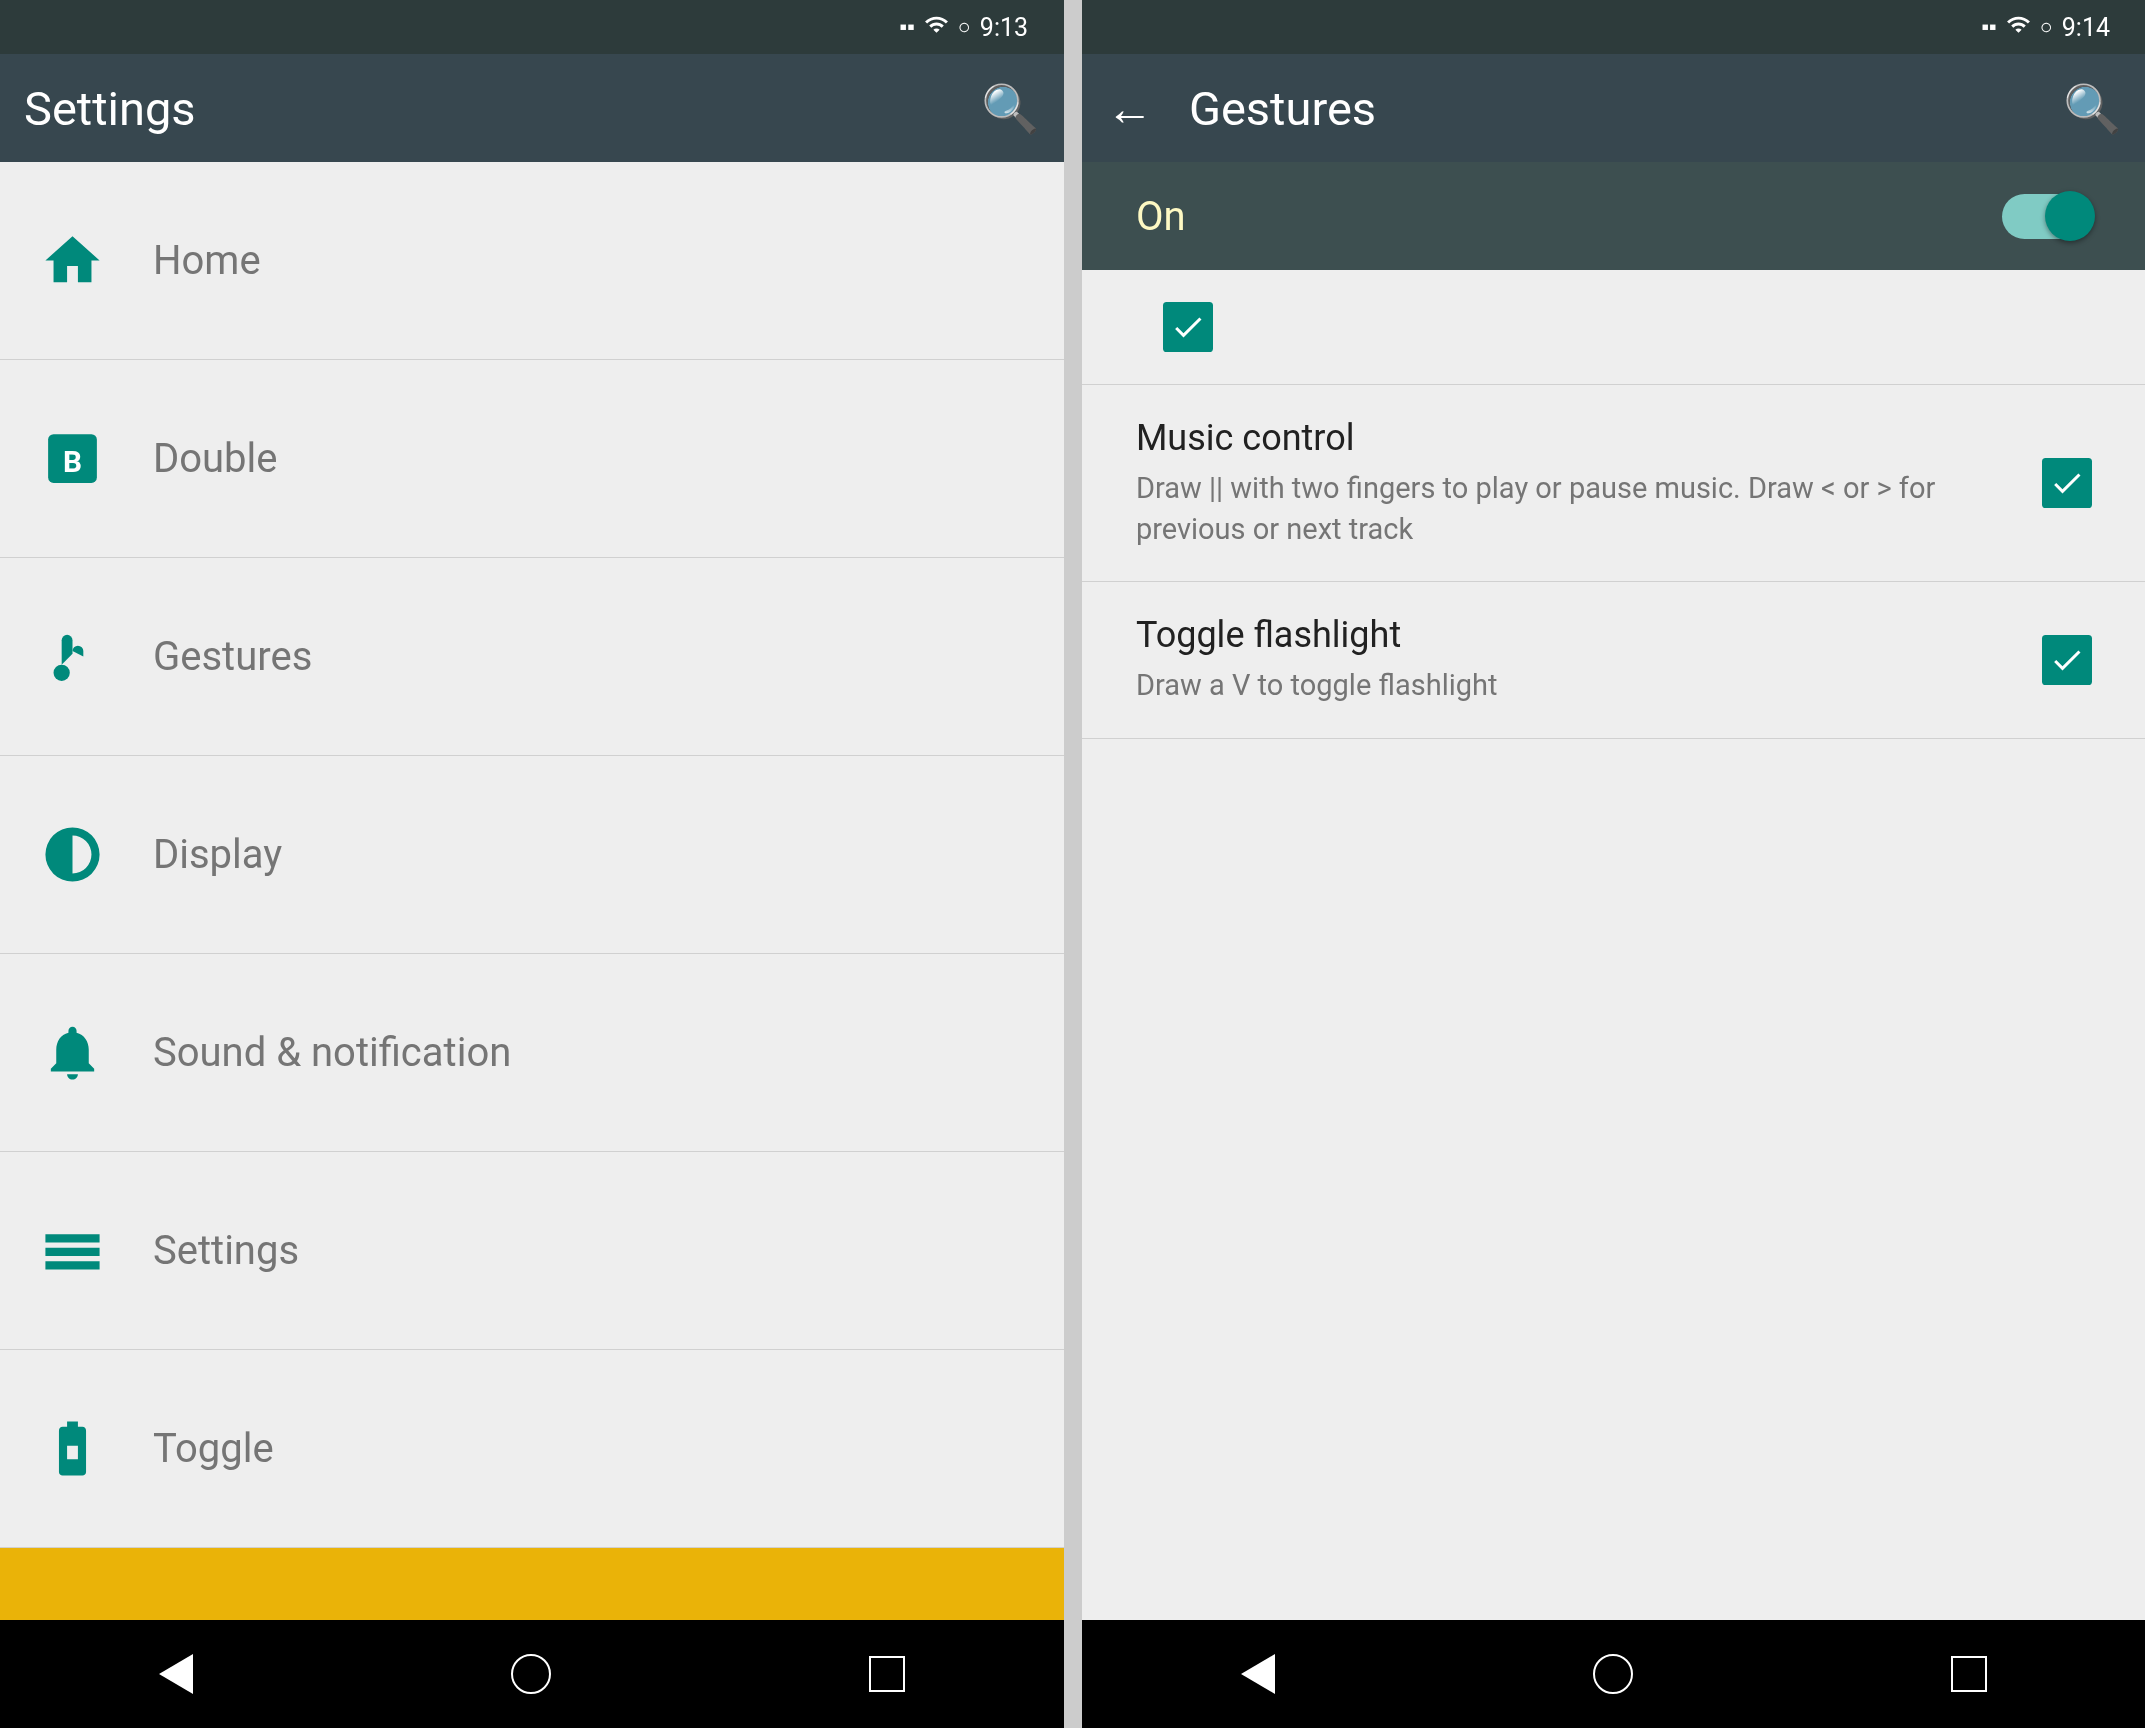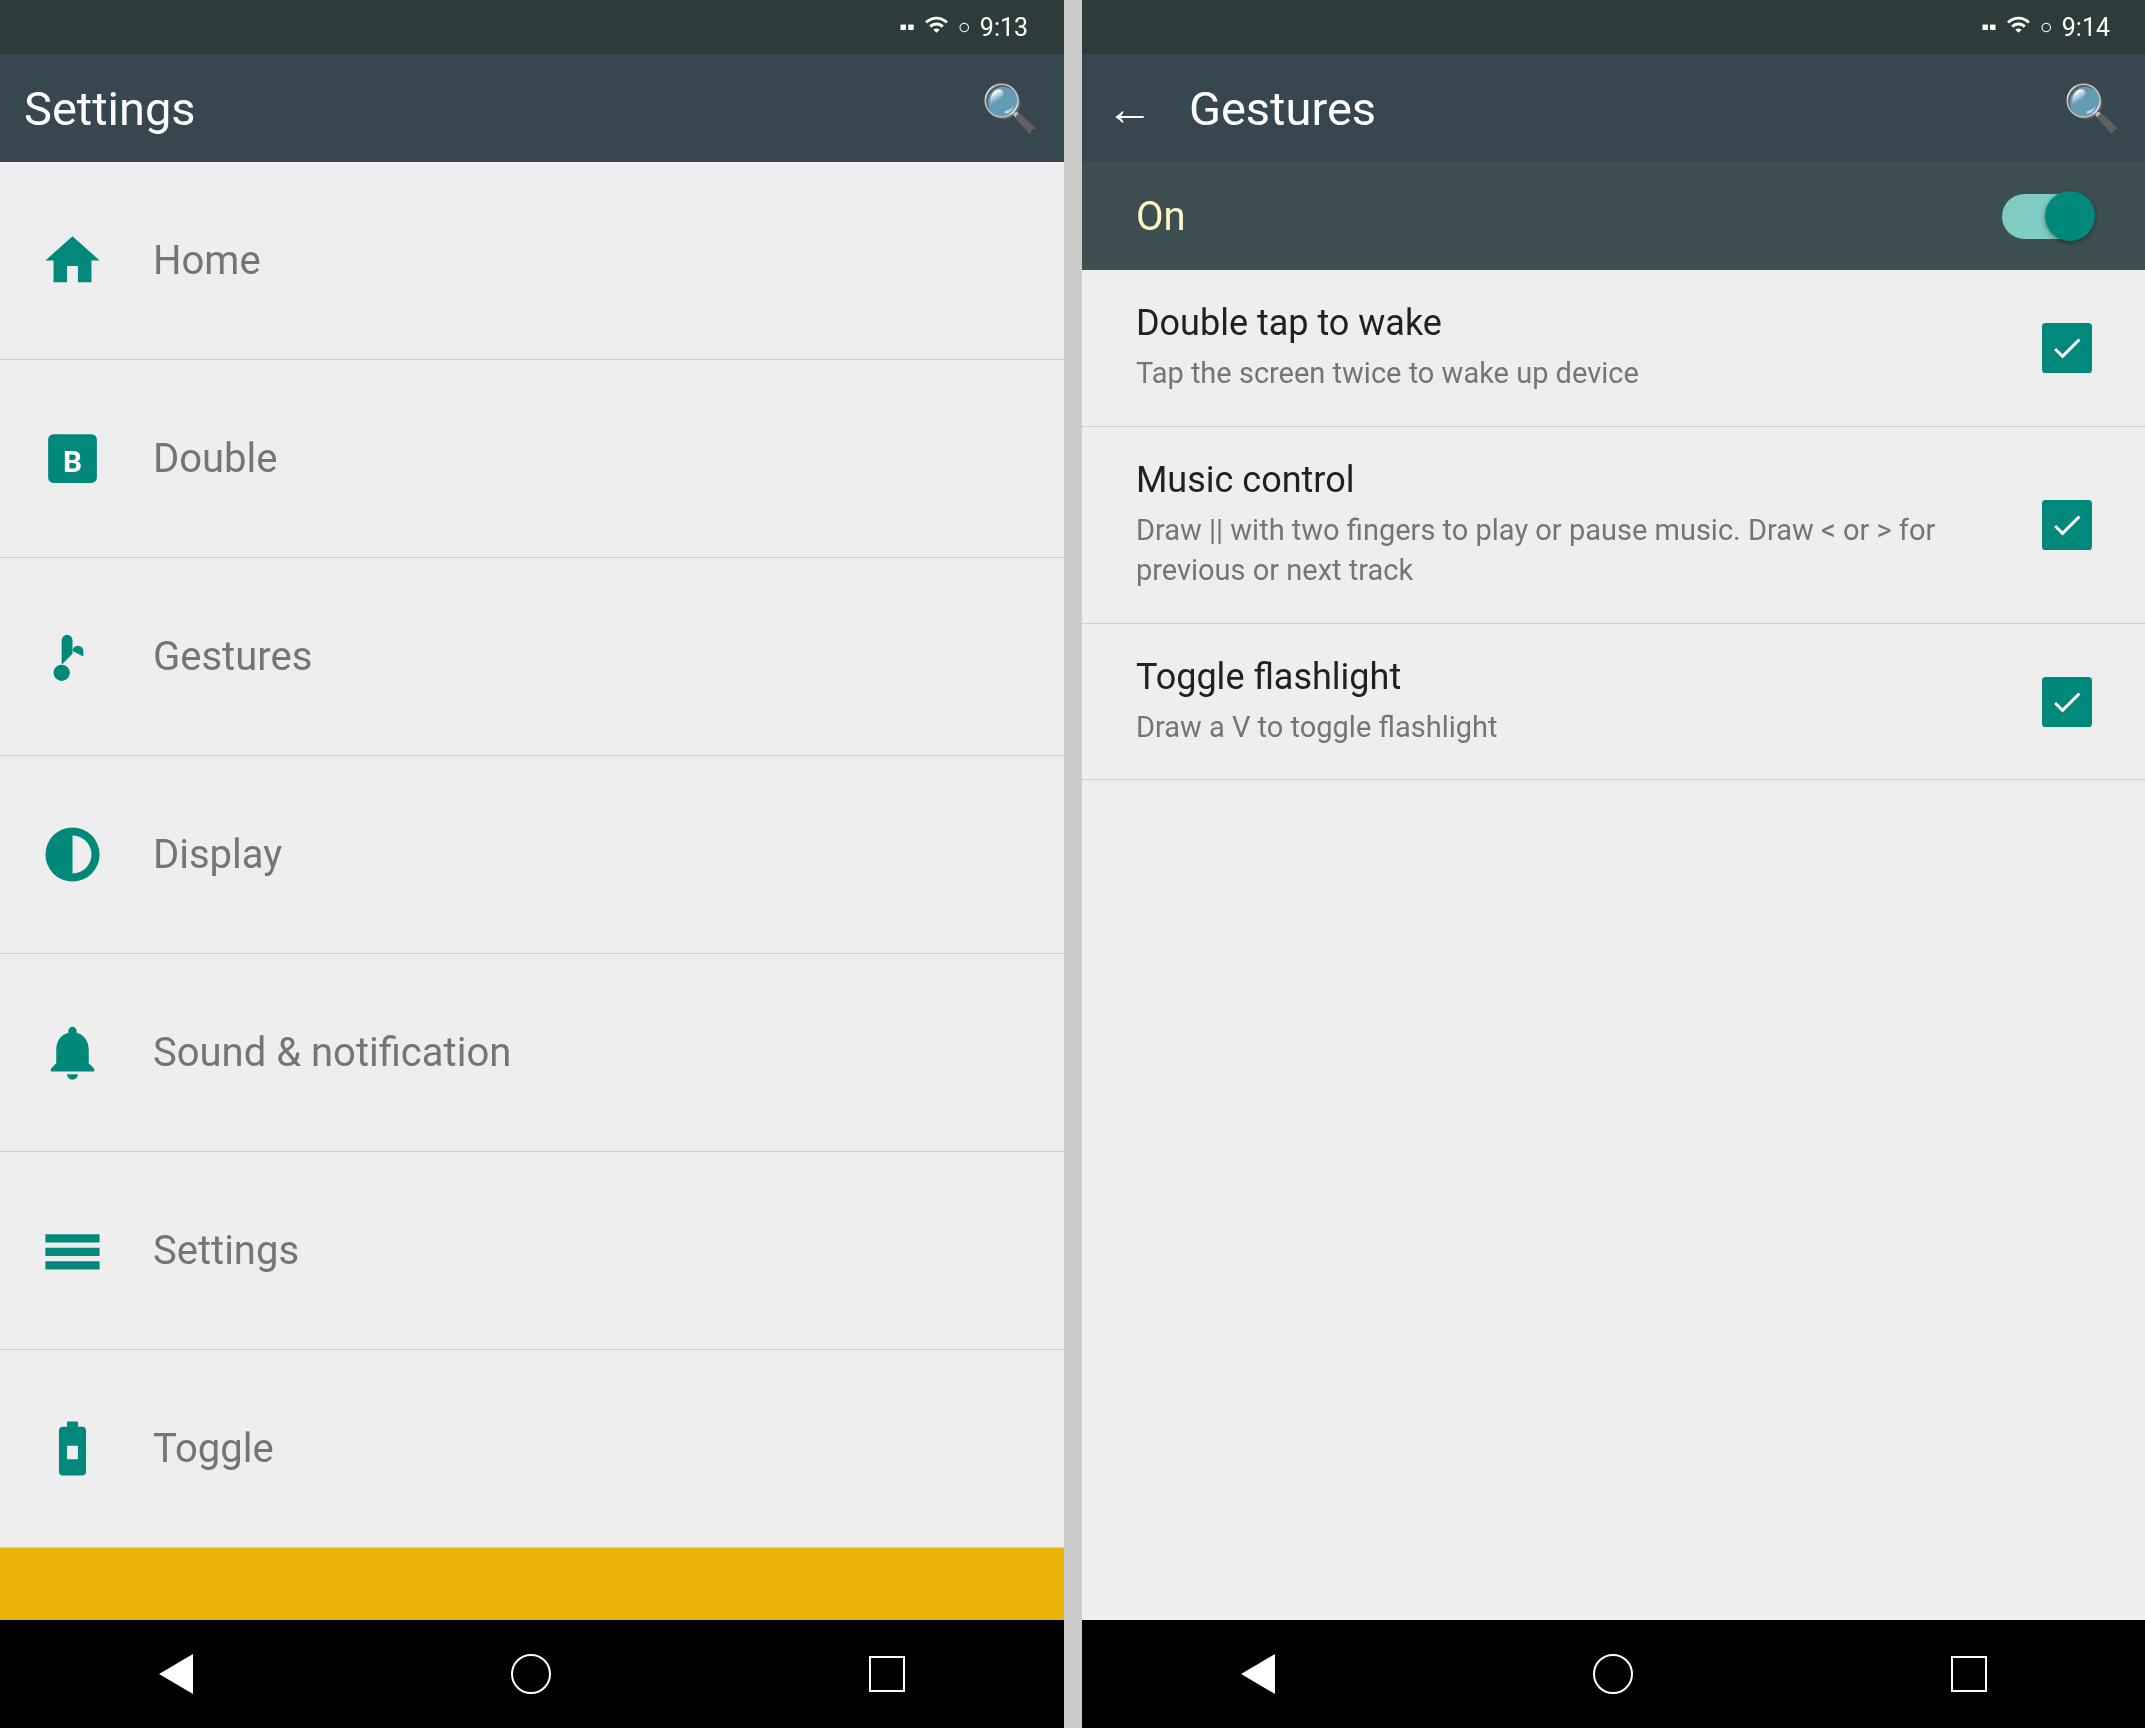--- a/index.html
+++ b/index.html
@@ -388,24 +388,20 @@
   <div class="gesture-toggle-bar">
     <span class="gesture-toggle-label">On</span>
     <div class="toggle-switch">
       <div class="toggle-knob"></div>
     </div>
   </div>
 
   <div class="gesture-options">
 
     <div class="gesture-option">
-      <div class="gesture-option-text">
-        <div class="gesture-option-title">Double tap to wake</div>
-        <div class="gesture-option-desc">Tap the screen twice to wake up device</div>
-      </div>
       <div class="checkbox">
         <svg viewBox="0 0 24 24">
             <path d="M9 16.17L4.83 12l-1.42 1.41L9 19 21 7l-1.41-1.41L9 16.17z"></path>
           </svg>
       </div>
     </div>
 
 
     <div class="gesture-option">
       <div class="gesture-option-text">

